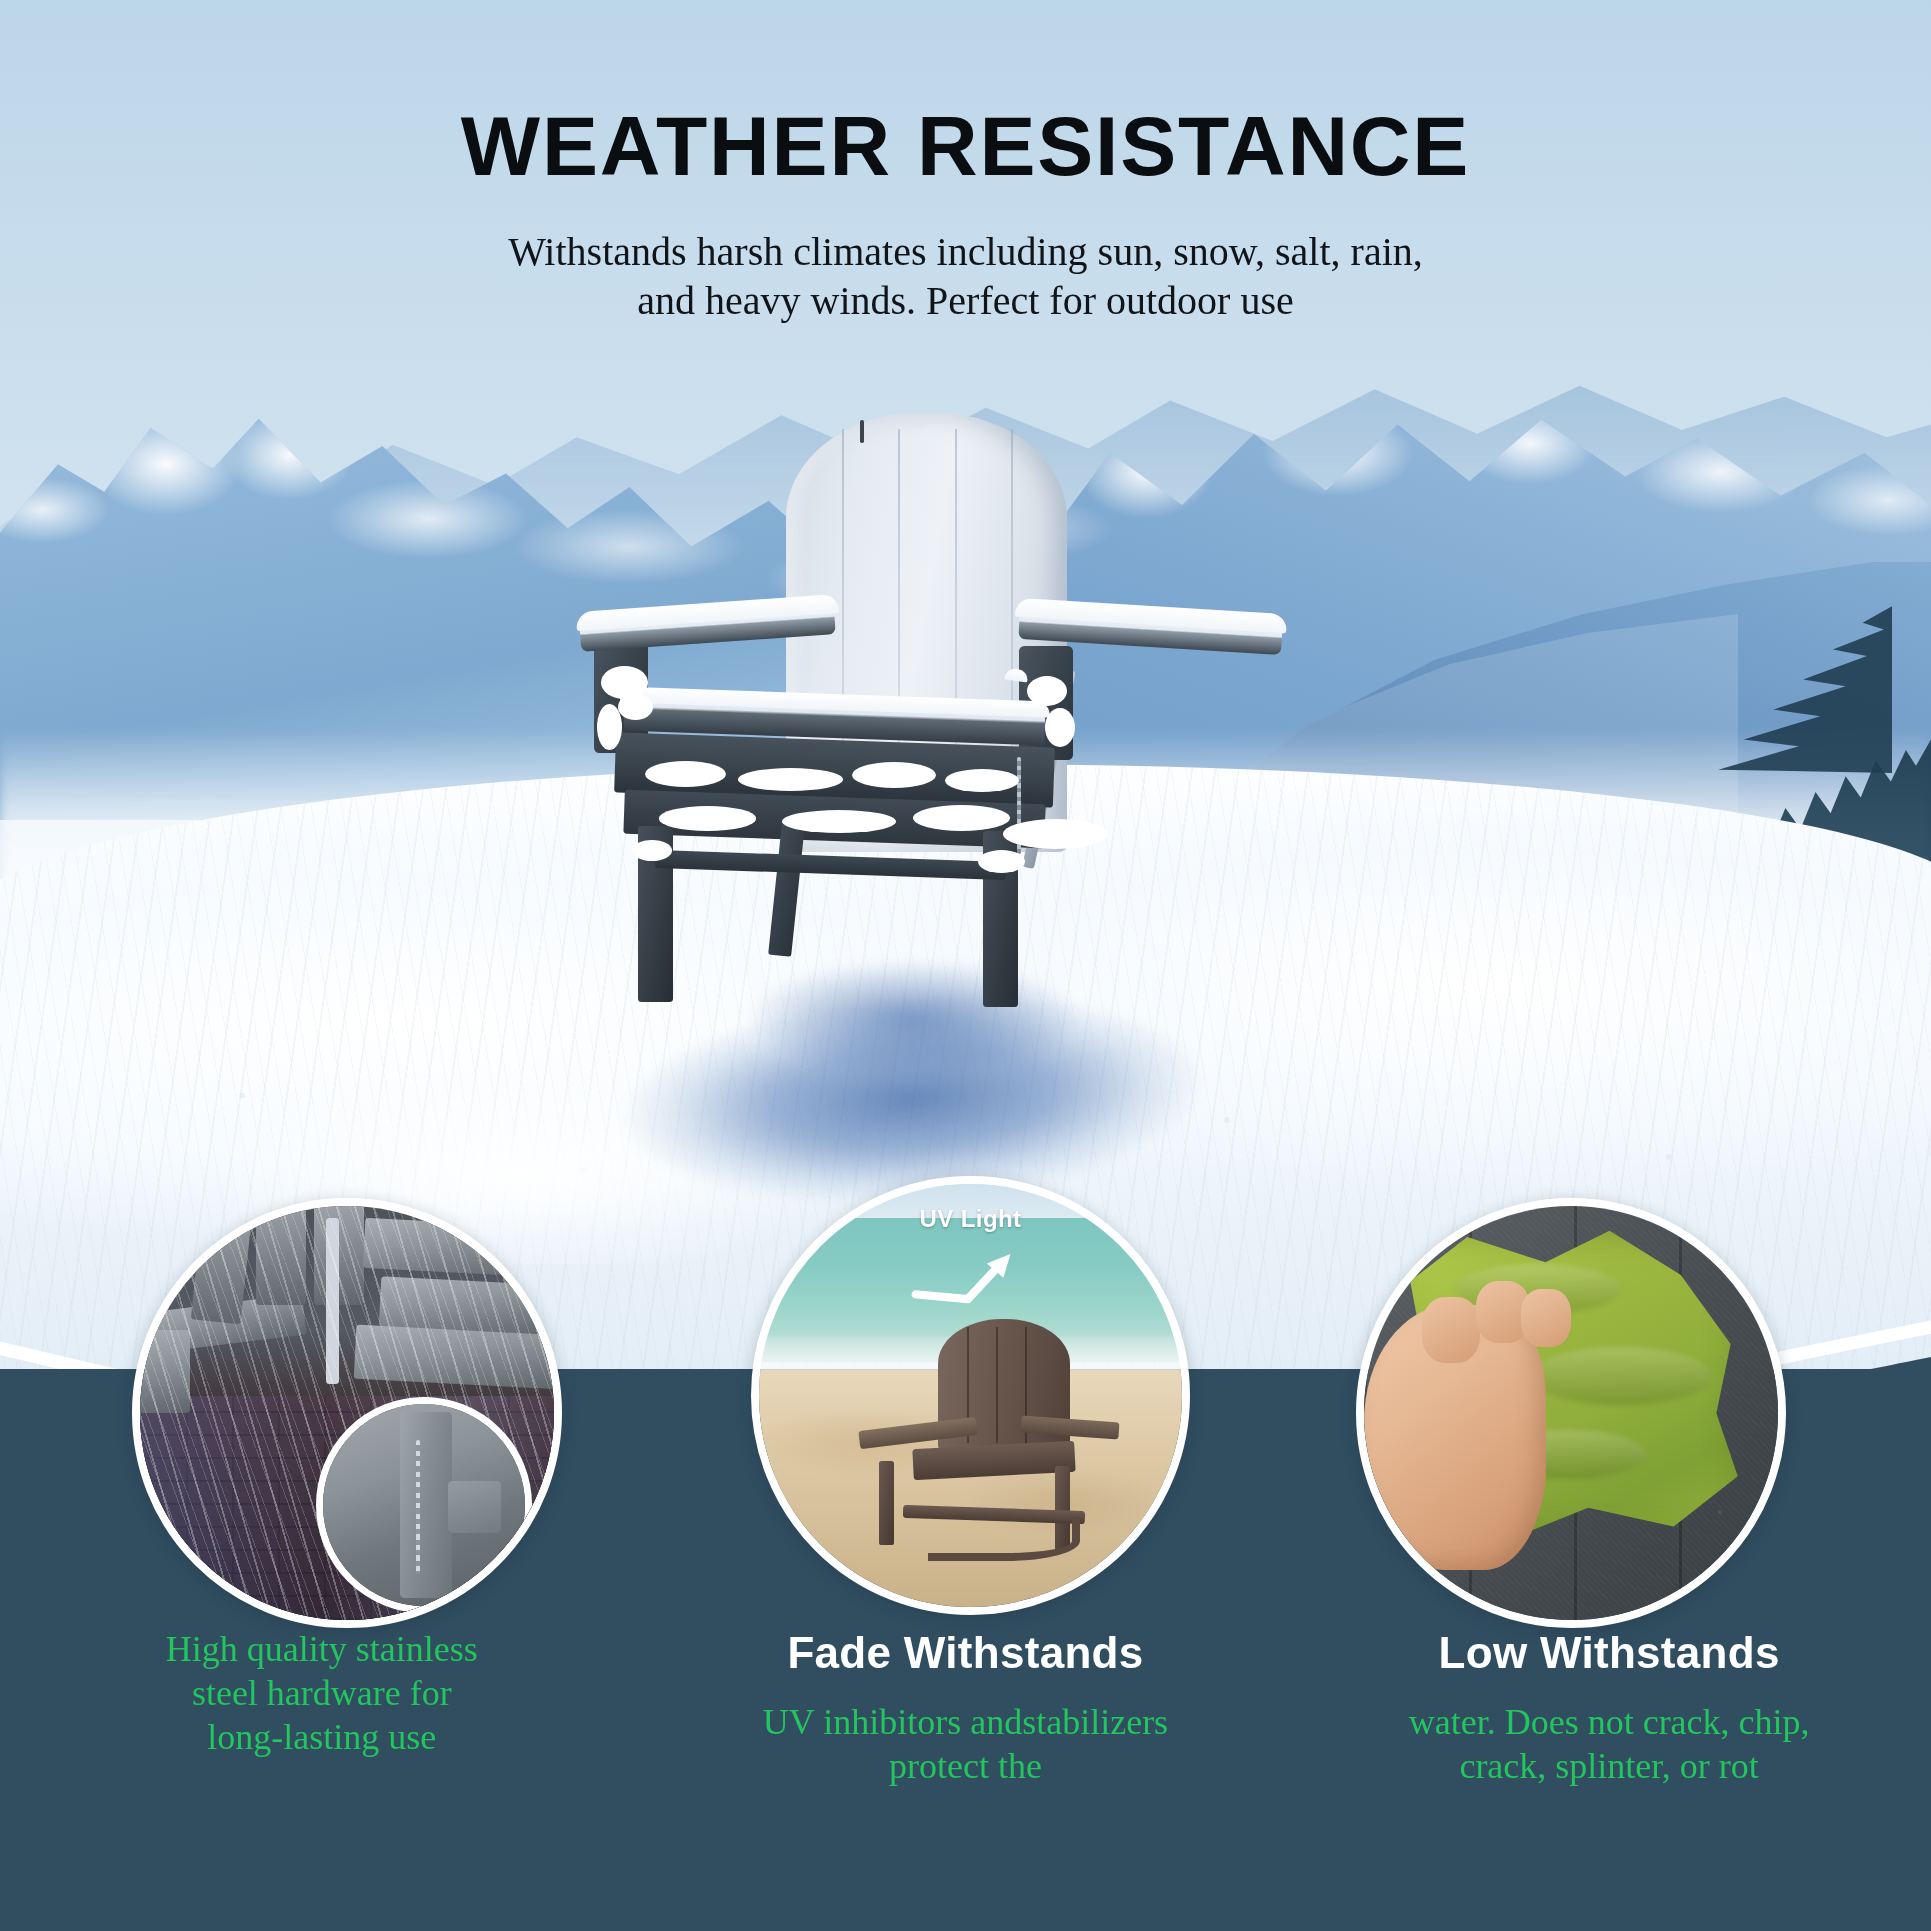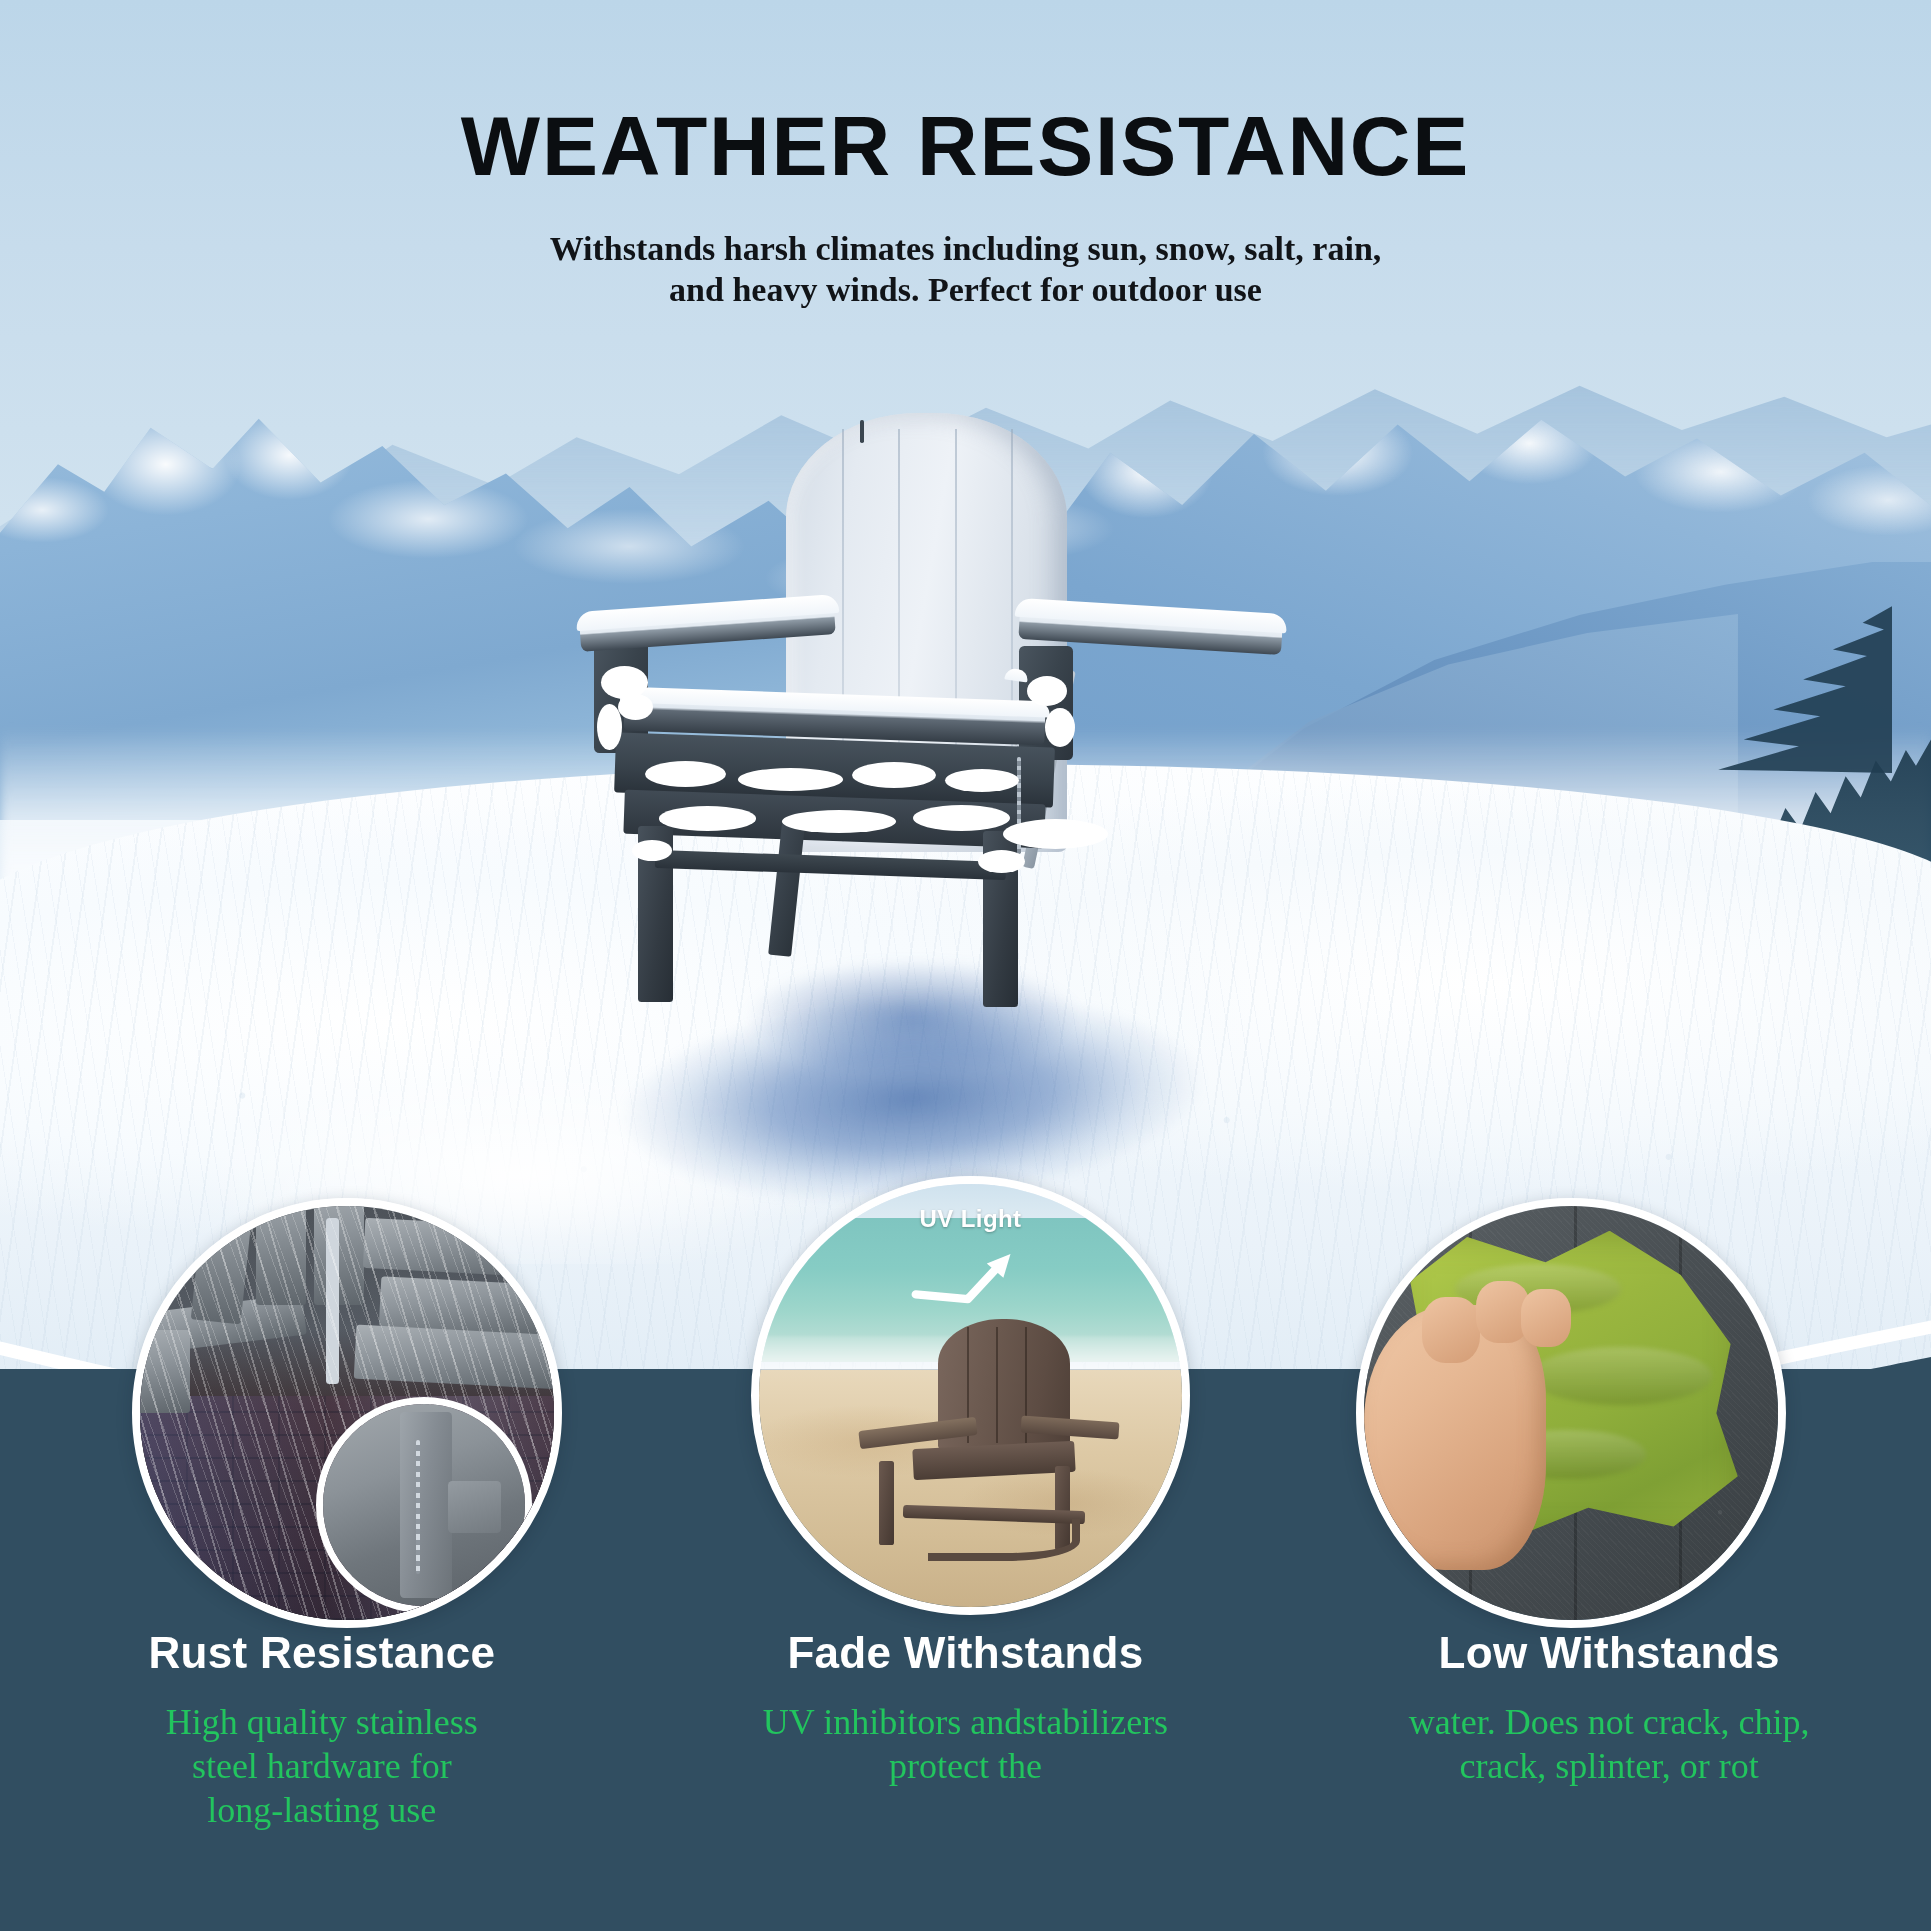--- a/index.html
+++ b/index.html
@@ -269,21 +269,21 @@
     position:absolute; left:0; right:0; top:104px;
     text-align:center;
     font-family:"Liberation Sans", sans-serif;
     font-weight:700; font-size:84px; letter-spacing:1.8px;
     color:#0b0e11; line-height:1.0;
   }
   .subhead {
     position:absolute; left:50%; transform:translateX(-50%); top:228px;
     width:1299px; text-align:center;
     font-family:"Liberation Serif", serif;
-    font-size:34px; line-height:1.22; color:#111418;font-weight:bold;
+    font-size:40px; line-height:1.22; color:#111418;
   }
   .subhead span { display:block; }
 
   
   .circle {
     position:absolute; border-radius:50%;
     border:8.8px solid #ffffff; overflow:hidden;
     box-shadow:0 3.5px 16px rgba(18,34,46,.22);
   }
   .circle-inner { position:absolute; inset:0; }
@@ -641,21 +641,20 @@
       <div class="hand"></div>
       <div class="finger" style="left:14%; top:22%; width:14%; height:16%"></div>
       <div class="finger" style="left:27%; top:18%; width:13%; height:15%"></div>
       <div class="finger" style="left:38%; top:20%; width:12%; height:14%"></div>
     </div>
   </div>
 
   <div class="features">
 
     <div class="feature">
-      <div class="feature-title">Rust Resistance</div>
       <div class="feature-desc">
         <span>High quality stainless</span>
         <span>steel hardware for</span>
         <span>long-lasting use</span>
       </div>
     </div>
 
     <div class="feature">
       <div class="feature-title">Fade Withstands</div>
       <div class="feature-desc">

